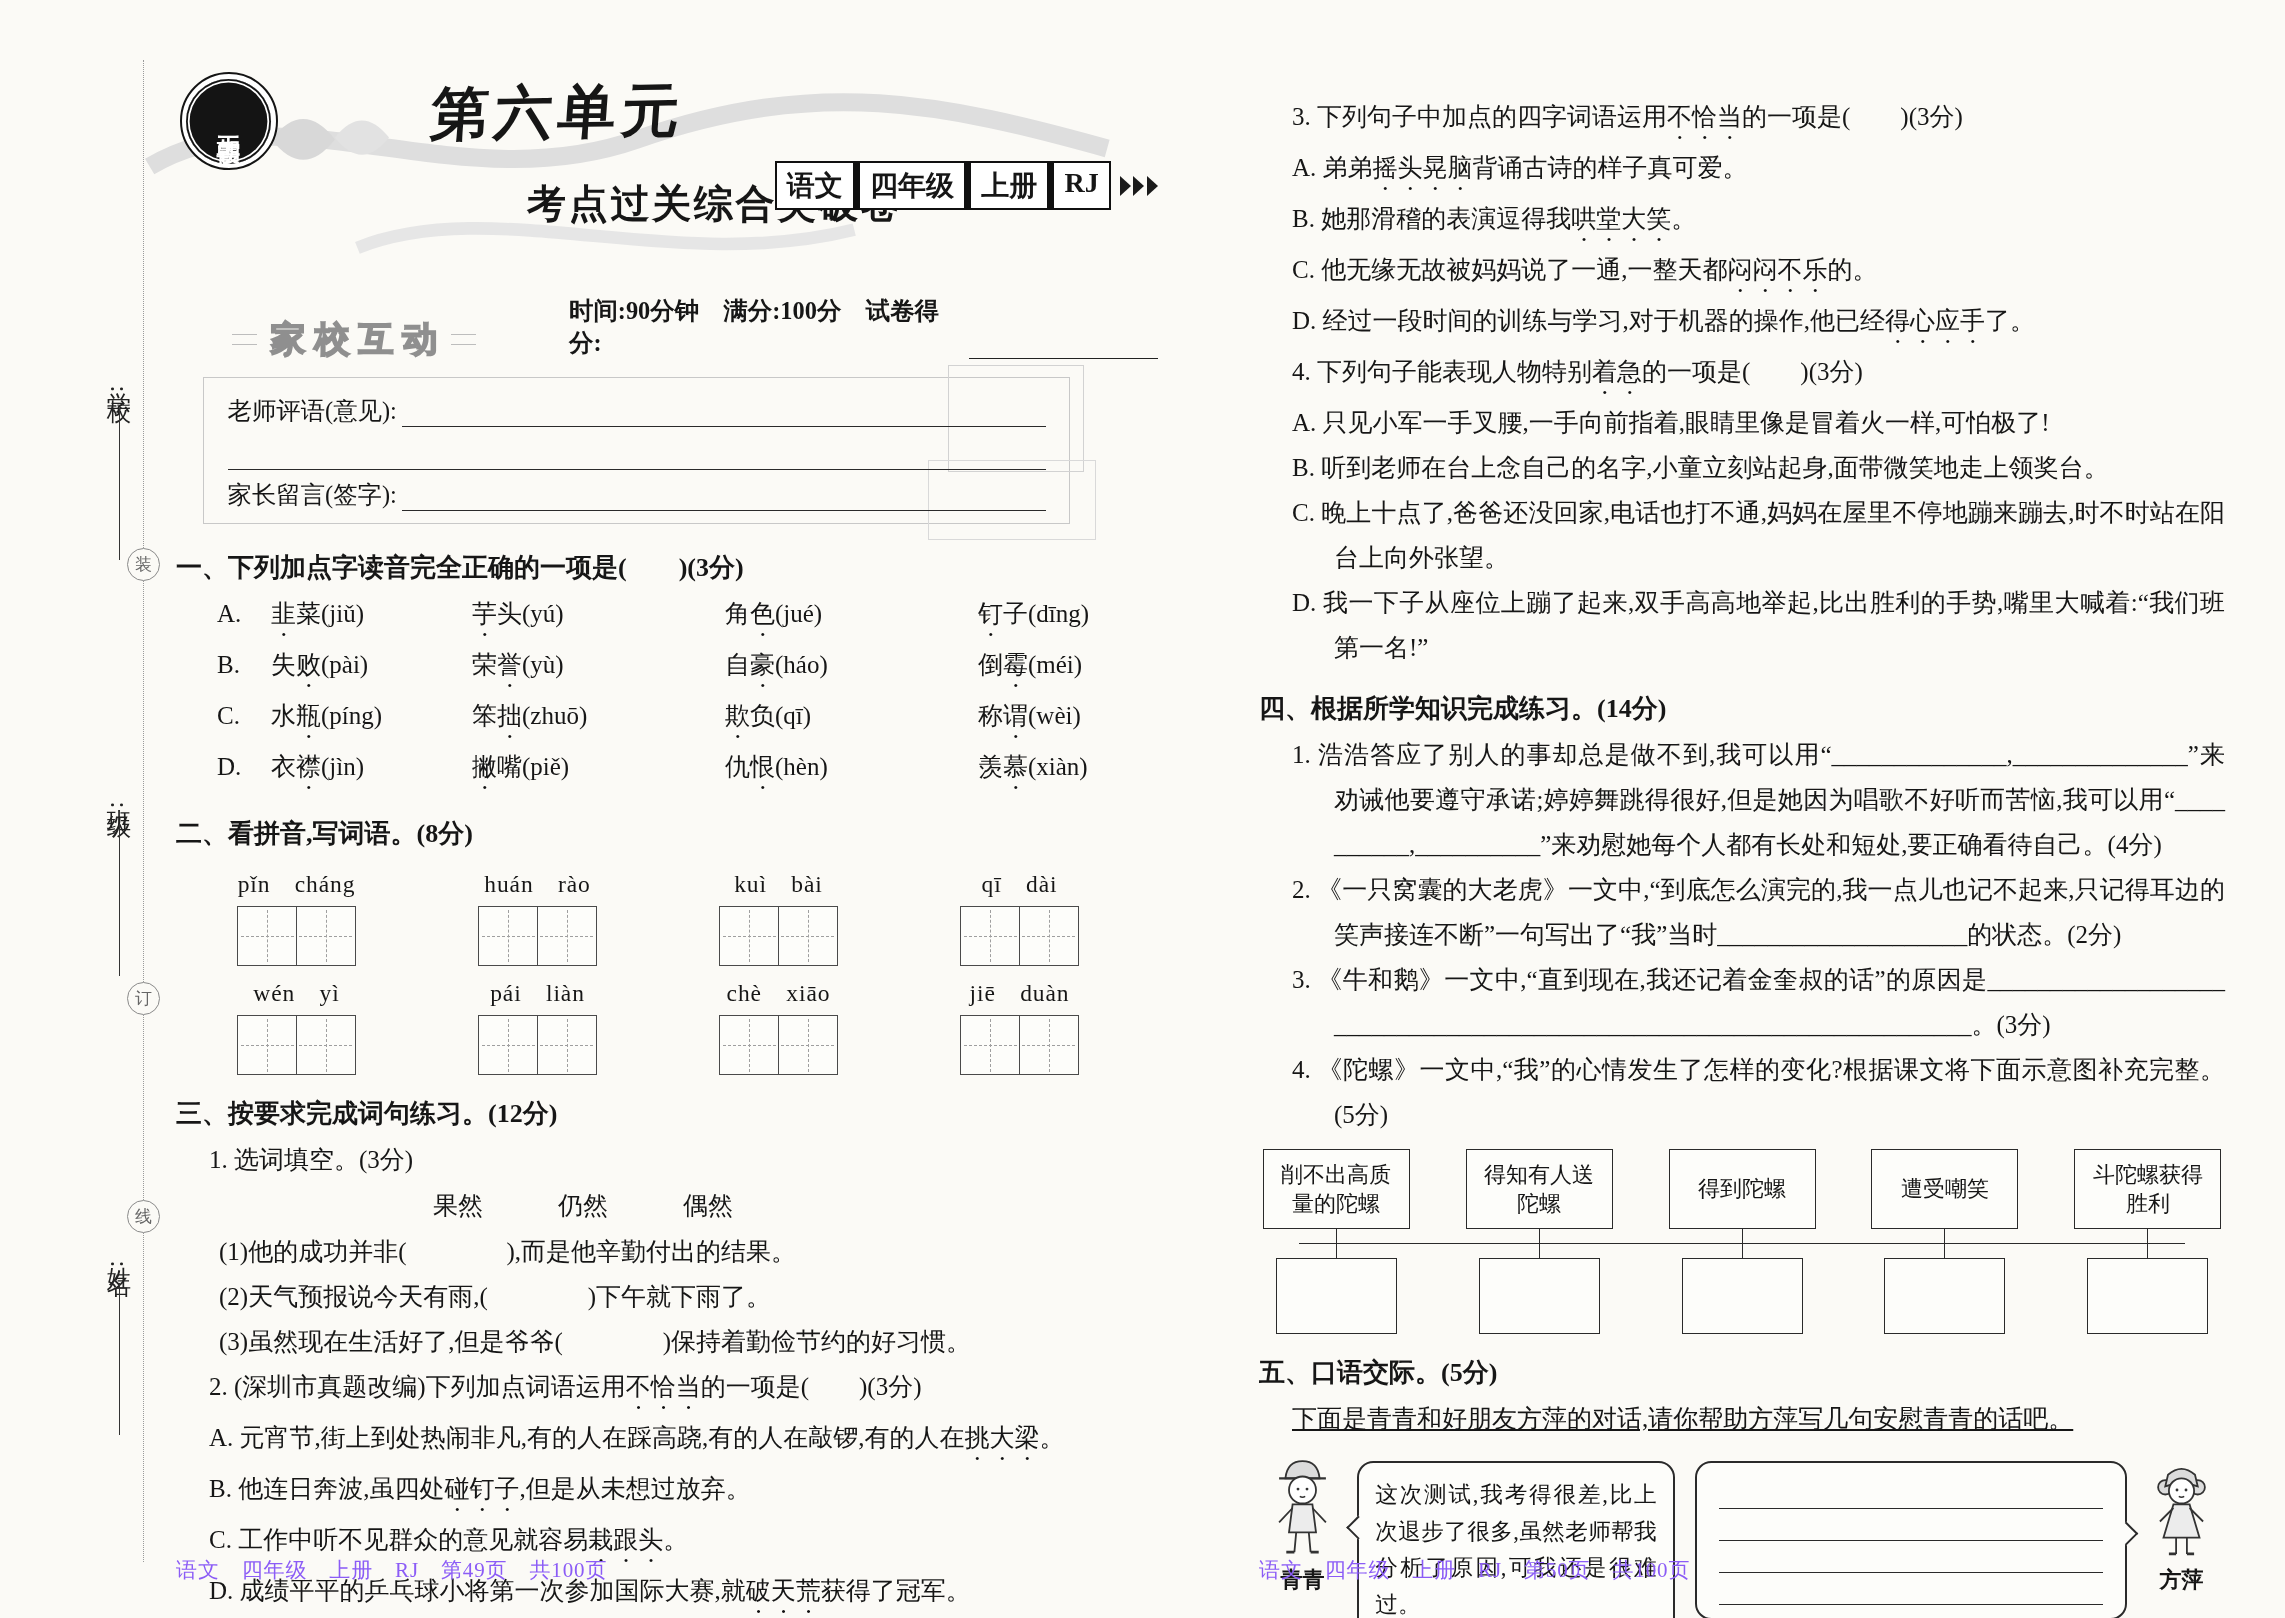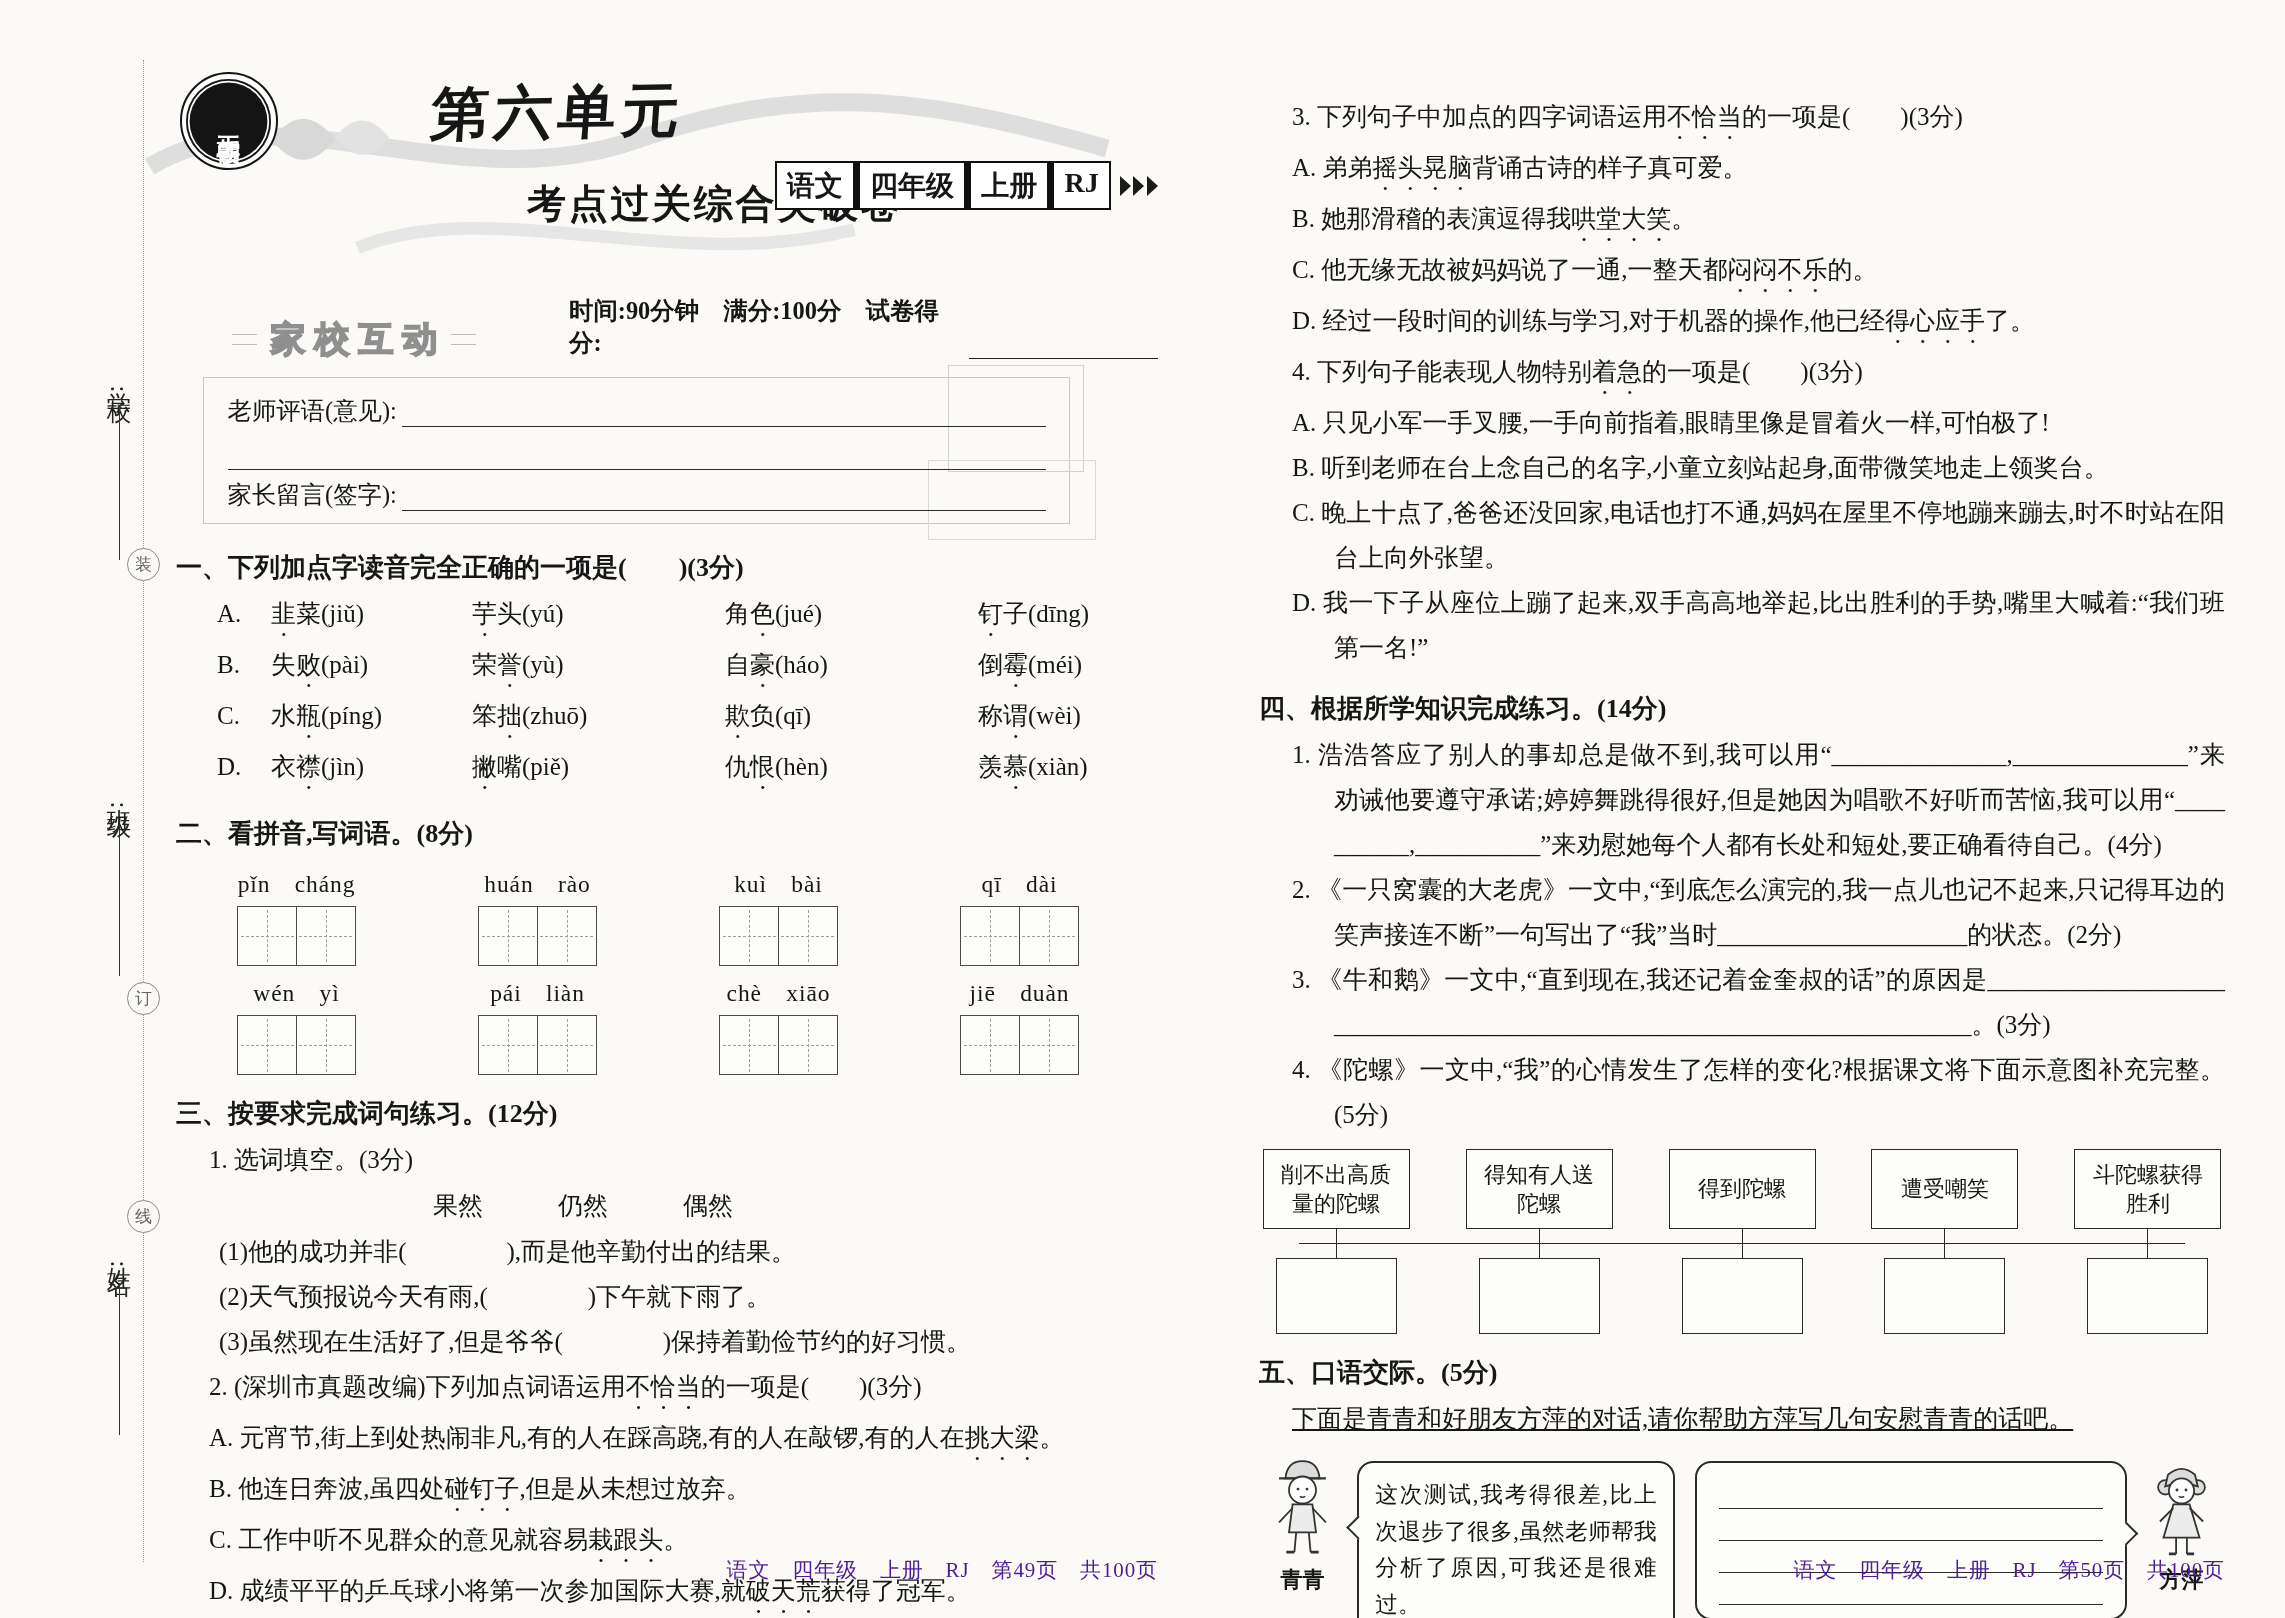--- a/index.html
+++ b/index.html
@@ -13,21 +13,21 @@
   .vfield { position:absolute; left:98px; width:42px; display:flex; flex-direction:column; align-items:center; }
   .vtext { writing-mode:vertical-rl; font-size:24.4px; letter-spacing:6.3px; color:#222; }
   .vblank { width:0; height:152px; border-left:1.5px solid #333; margin-top:9px; }
   .bindmark { position:absolute; left:127px; width:33px; height:33px; border:1.4px solid #8a8a8a; border-radius:50%;
               background:#fbfaf6; color:#666; font-size:17px; display:flex; align-items:center; justify-content:center; }
 
   
   .page { position:absolute; top:0; height:1618px; }
   .page-left  { left:176px; width:982px; }
   .page-right { left:1259px; width:966px; }
-  .pfooter { position:absolute; bottom:34px; left:0; width:100%; text-align:right; font-size:21px; letter-spacing:0.9px; color:#4c1d95; }
+  .pfooter { position:absolute; bottom:34px; left:0; width:100%; text-align:left; font-size:21px; letter-spacing:0.9px; color:#8b5cf6; }
 
   
   .header { position:relative; height:210px; margin-top:67px; }
   .header-deco { position:absolute; left:-45px; top:-36px; width:1040px; height:271px; z-index:0; }
   .logo { position:absolute; left:3.6px; top:5.4px; width:98px; height:98px; border-radius:50%;
           border:2.7px solid #141414; background:#fff; padding:4.5px; z-index:2; }
   .logo-inner { width:100%; height:100%; border-radius:50%; background:#141414; color:#fff;
                 display:flex; align-items:center; justify-content:center;
                 box-shadow: inset 0 0 0 1.8px #141414, inset 0 0 0 3.6px #ffffff; }
   .logo-inner span { writing-mode:vertical-rl; font-size:23.5px; font-weight:bold; letter-spacing:2.7px; }

